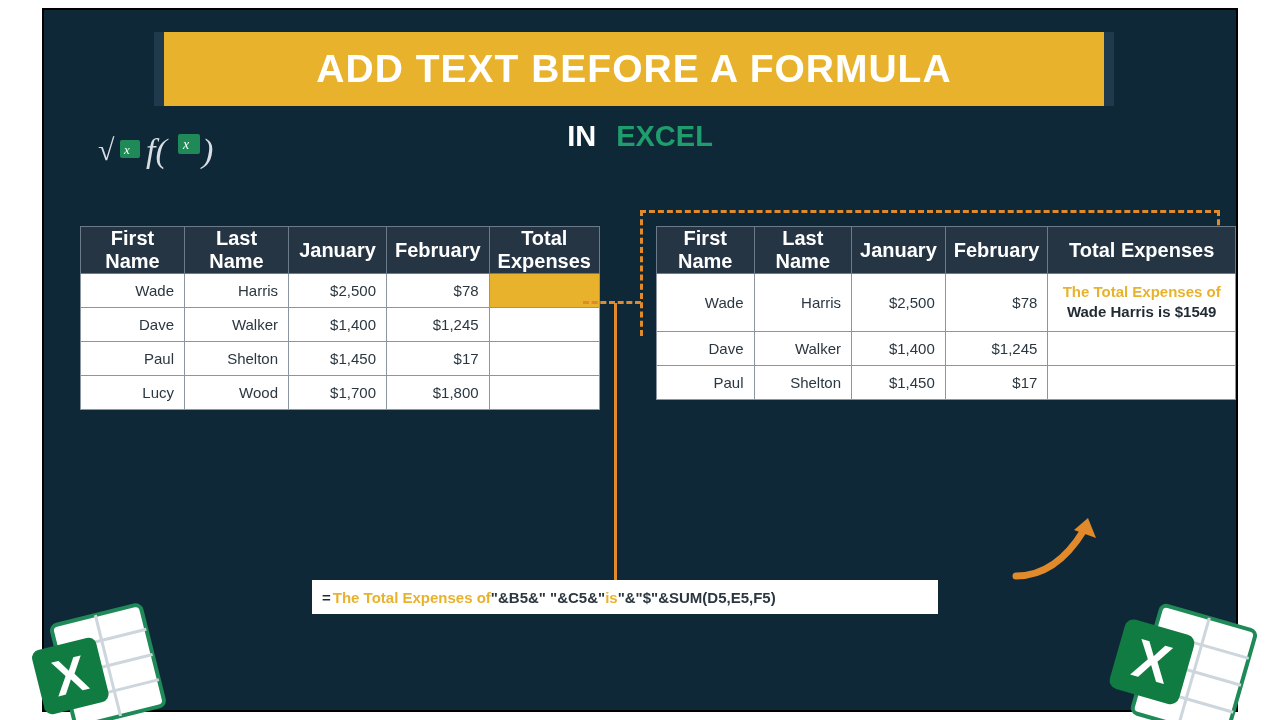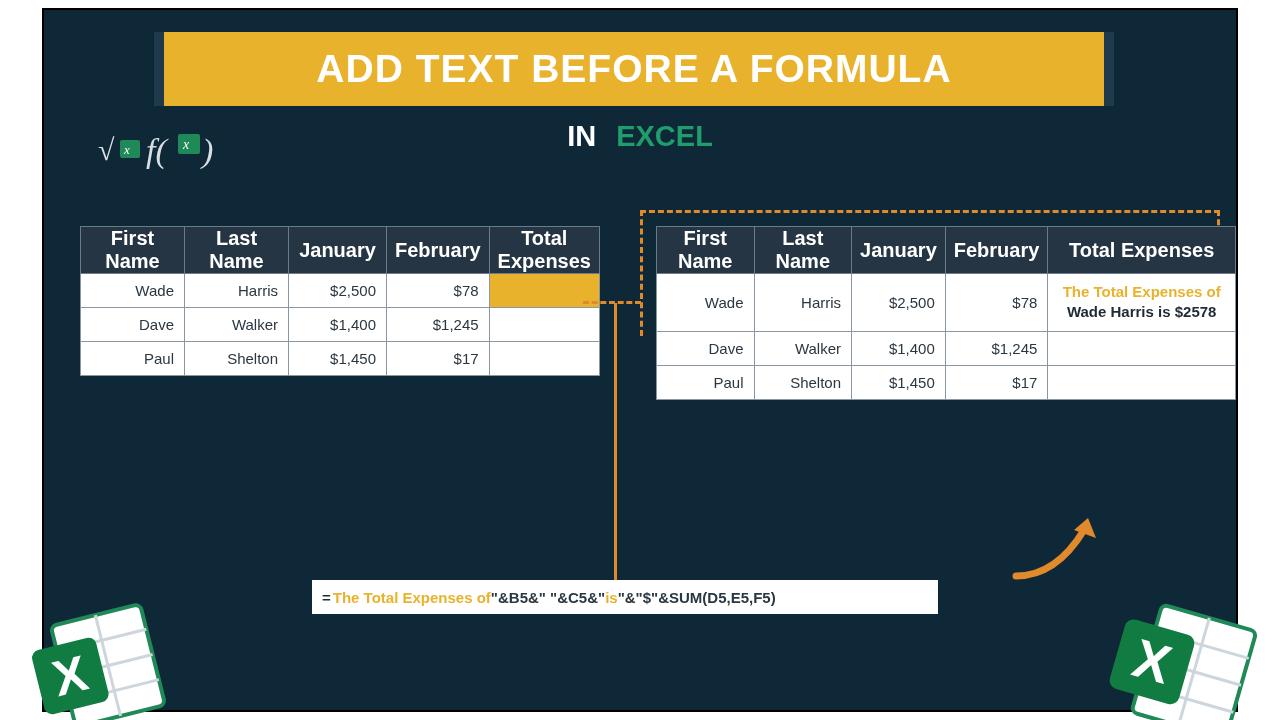--- a/index.html
+++ b/index.html
@@ -185,20 +185,27 @@
         <td>$1,245</td>
         <td></td>
       </tr>
       <tr>
         <td>Paul</td>
         <td>Shelton</td>
         <td>$1,450</td>
         <td>$17</td>
         <td></td>
       </tr>
+      <tr>
+        <td>Lucy</td>
+        <td>Wood</td>
+        <td>$1,700</td>
+        <td>$1,800</td>
+        <td></td>
+      </tr>
     </tbody>
   </table>
 
   <div class="connector-h"></div>
   <div class="connector-v"></div>
   <div class="dashed-callout"></div>
 
   <table class="data table-right">
     <thead>
       <tr>
@@ -210,21 +217,21 @@
       </tr>
     </thead>
     <tbody>
       <tr>
         <td>Wade</td>
         <td>Harris</td>
         <td>$2,500</td>
         <td>$78</td>
         <td class="result-cell">
           <span class="line1">The Total Expenses of</span>
-          <span class="line2">Wade Harris is $2578</span>
+          <span class="line2">Wade Harris is $1549</span>
         </td>
       </tr>
       <tr>
         <td>Dave</td>
         <td>Walker</td>
         <td>$1,400</td>
         <td>$1,245</td>
         <td></td>
       </tr>
       <tr>

